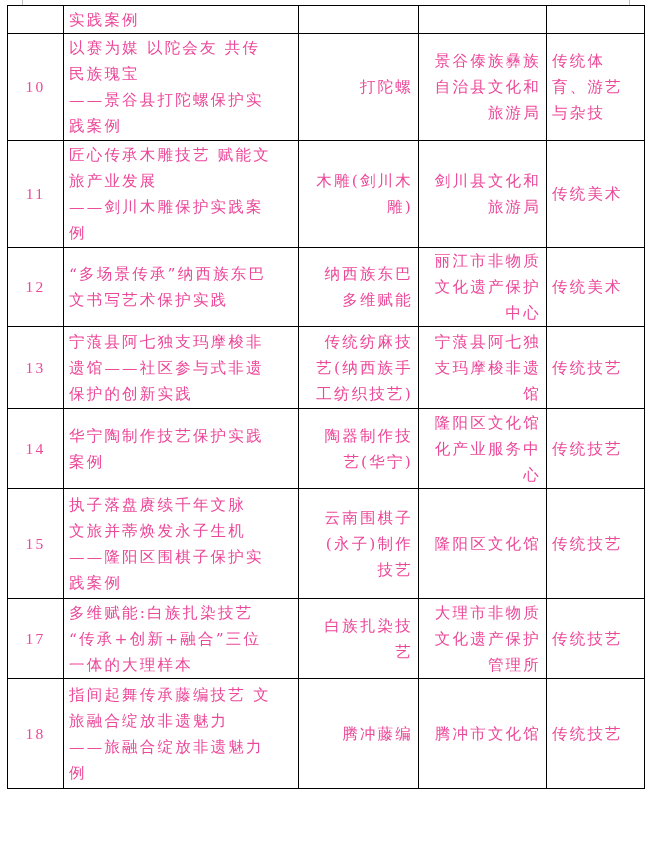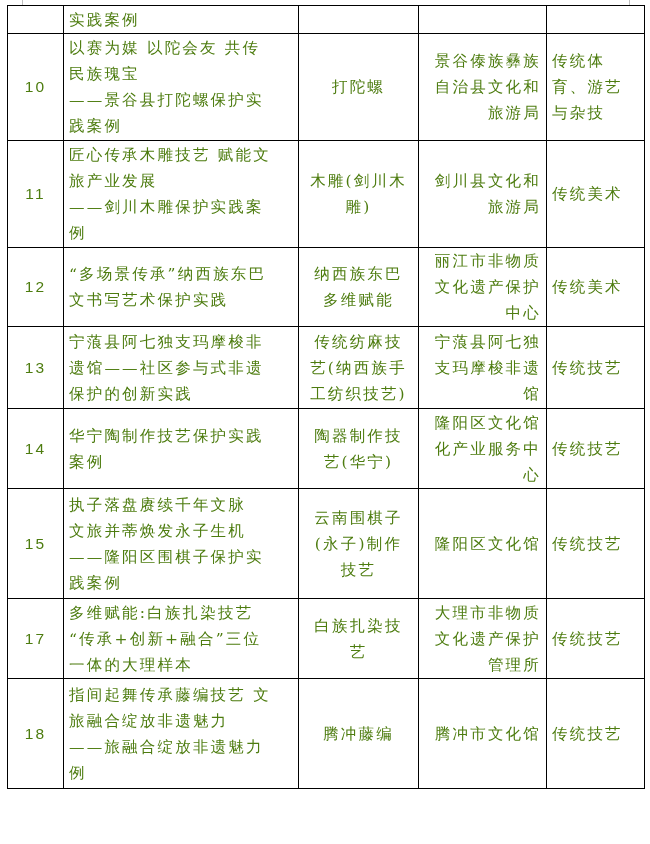--- a/index.html
+++ b/index.html
@@ -35,34 +35,34 @@
       table-layout: fixed;
       width: 636px;
     }
     table.doc-table td {
       border: 1.3px solid #000000;
       vertical-align: middle;
       font-size: 15.5px;
       line-height: 26px;
       padding: 0 5px;
       letter-spacing: 2.2px;
-      color: #4d7c0f;
+      color: #ec4899;
       word-break: break-all;
     }
     td.c-num {
       width: 45px;
       text-align: center;
-      font-family: Liberation Sans, sans-serif;
+      font-family: Liberation Serif, serif;
       font-size: 18px;
       letter-spacing: 0;
       color: #111111;
       padding: 0;
     }
     td.c-title { width: 224px; text-align: left; }
-    td.c-item { width: 109px; text-align: center; }
+    td.c-item { width: 109px; text-align: right; }
     td.c-org { width: 117px; text-align: right; }
     td.c-cat { width: 87px; }
     .line { display: block; white-space: nowrap; }
   </style>
 </head>
 <body>
 
 <div class="page-edge-left"></div>
 <div class="page-edge-right"></div>
 

